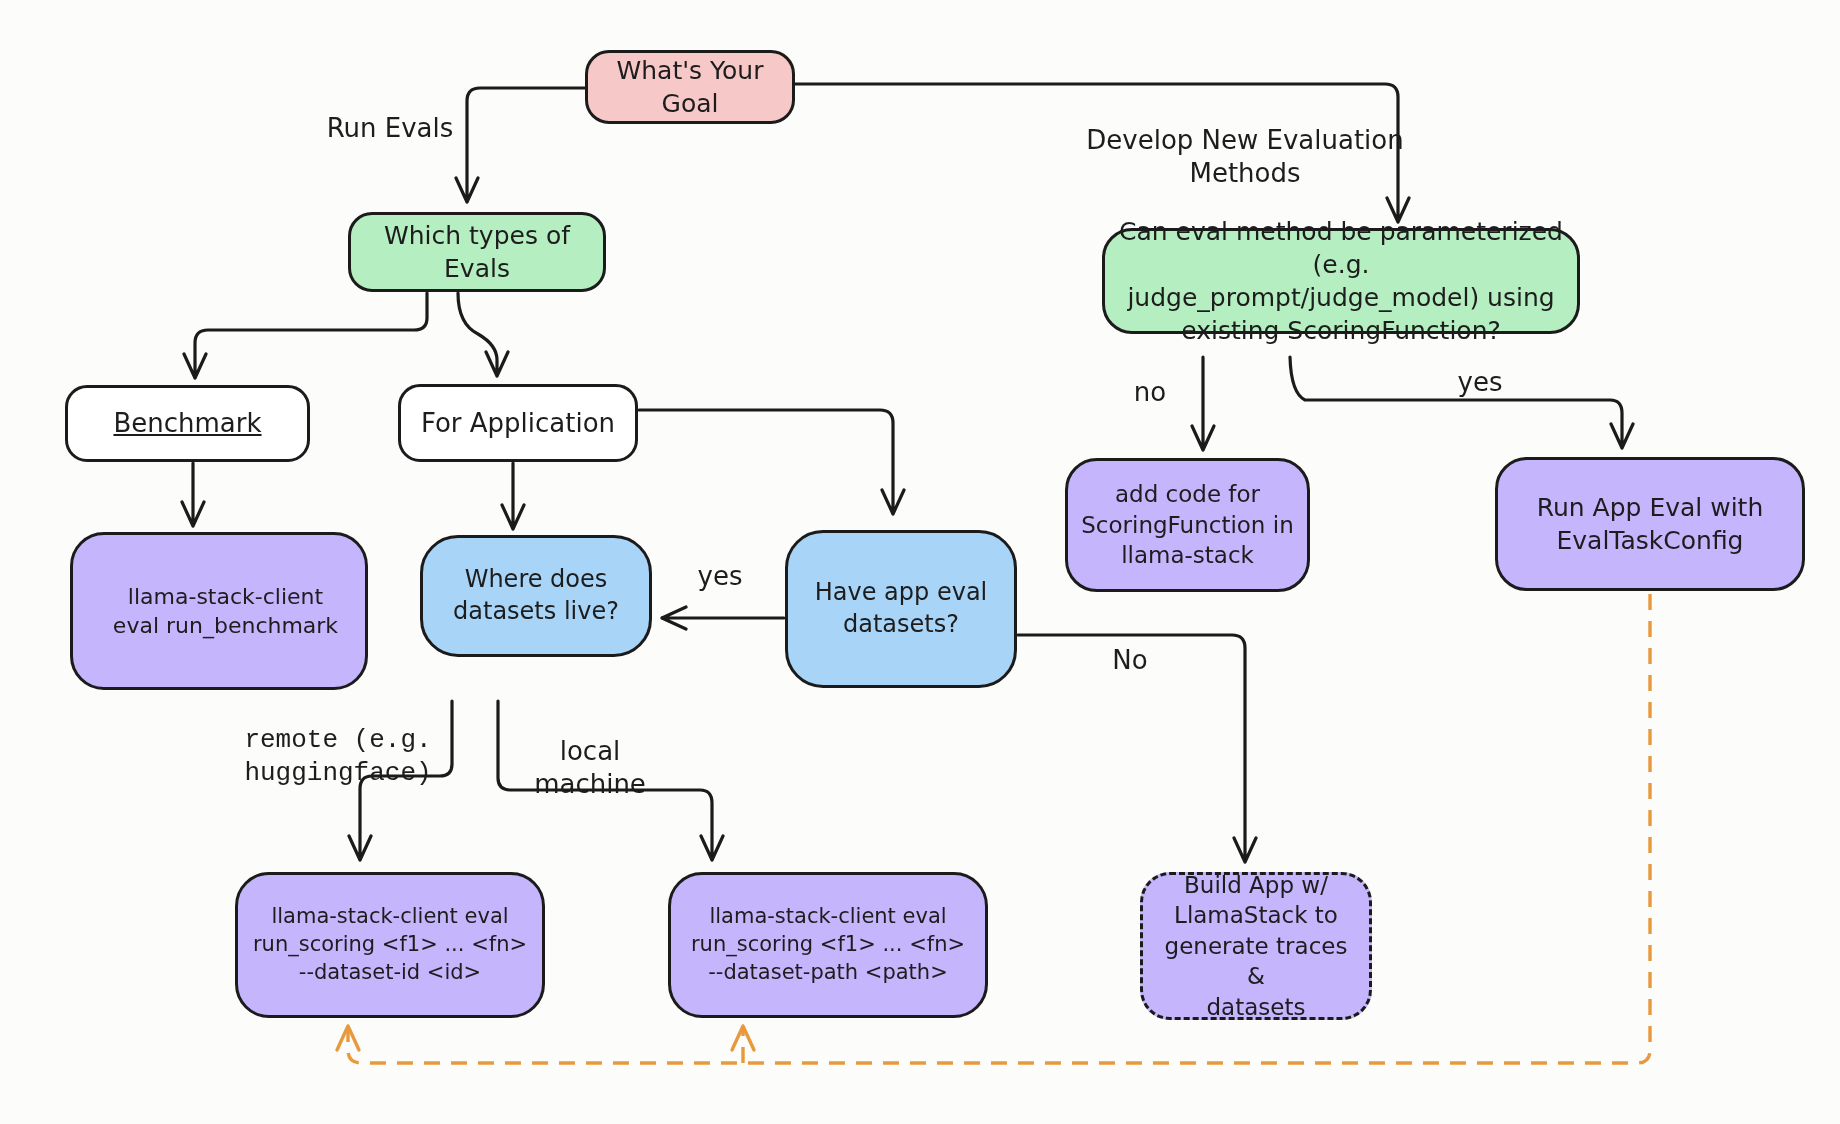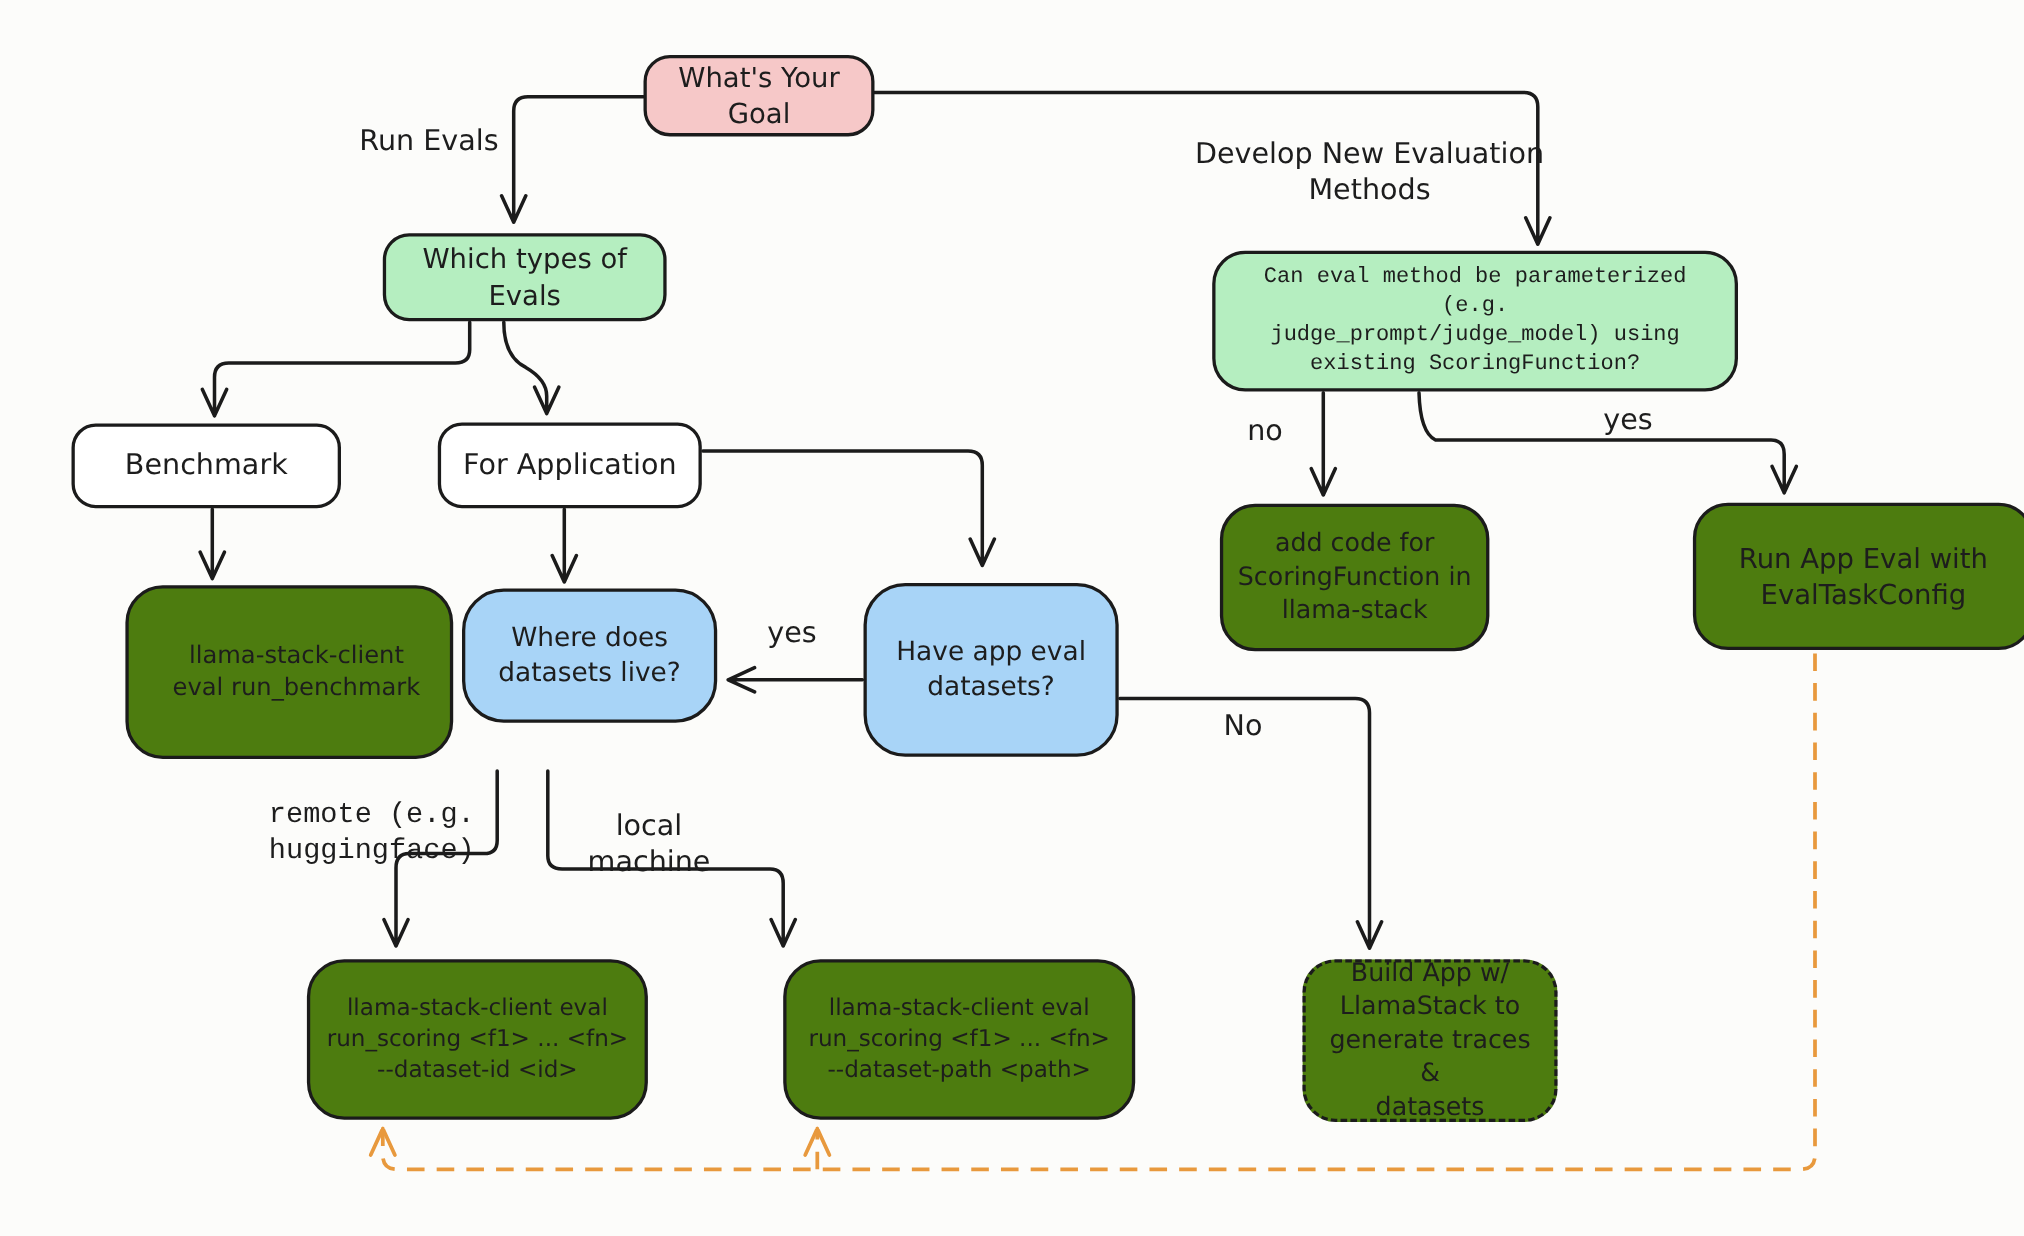--- a/index.html
+++ b/index.html
@@ -8,30 +8,30 @@
   #edges{position:absolute;left:0;top:0;width:1840px;height:1124px;}
   .edge{stroke:#1b1b1b;stroke-width:3.2;fill:none;stroke-linecap:round;stroke-linejoin:round;}
   .edge-orange{stroke:#e8993d;stroke-width:3.4;fill:none;stroke-linecap:butt;stroke-dasharray:16 11;}
   .orange-head{stroke:#e8993d;stroke-width:3.4;fill:none;stroke-linecap:round;}
   .node{position:absolute;box-sizing:border-box;border:3.2px solid #1b1b1b;
         display:flex;align-items:center;justify-content:center;text-align:center;
         white-space:pre-line;color:#1d1d1d;line-height:1.32;padding:6px 10px;}
   .pink{background:#f6c8c8;}
   .green{background:#b5eec0;}
   .blue{background:#a8d4f7;}
-  .yellow{background:#4d7c0f;margin-left:44px;}
+  .yellow{background:#c4b5fd;}
   .white{background:#ffffff;}
   .dashed{border-style:dashed;}
   .edge-label{position:absolute;text-align:center;white-space:pre-line;color:#1d1d1d;
               font-size:26px;line-height:1.25;}
 
   #node-goal{left:585px;top:50px;width:210px;height:74px;border-radius:24px;font-size:25px;}
   #node-which-types{left:348px;top:212px;width:258px;height:80px;border-radius:24px;font-size:25px;}
-  #node-parameterized{left:1102px;top:228px;width:478px;height:128px;border-radius:30px;font-size:20px;font-family:Liberation Mono, monospace;}
-  #node-benchmark{left:65px;top:385px;width:245px;height:77px;border-radius:22px;font-size:26px;}
+  #node-parameterized{left:1102px;top:228px;width:478px;height:106px;border-radius:30px;font-size:25px;}
+  #node-benchmark{left:65px;top:385px;width:245px;height:77px;border-radius:22px;font-size:26px;text-decoration:underline;}
   #node-for-application{left:398px;top:384px;width:240px;height:78px;border-radius:22px;font-size:26px;}
   #node-run-benchmark{left:70px;top:532px;width:298px;height:158px;border-radius:34px;font-size:22px;padding-left:23px;}
   #node-where-datasets{left:420px;top:535px;width:232px;height:122px;border-radius:38px;font-size:24px;}
   #node-have-datasets{left:785px;top:530px;width:232px;height:158px;border-radius:38px;font-size:24px;}
   #node-add-code{left:1065px;top:458px;width:245px;height:134px;border-radius:32px;font-size:23px;}
   #node-run-app-eval{left:1495px;top:457px;width:310px;height:134px;border-radius:32px;font-size:25px;}
   #node-run-scoring-id{left:235px;top:872px;width:310px;height:146px;border-radius:34px;font-size:21px;}
   #node-run-scoring-path{left:668px;top:872px;width:320px;height:146px;border-radius:34px;font-size:21px;}
   #node-build-app{left:1140px;top:872px;width:232px;height:148px;border-radius:30px;font-size:23px;}
 

